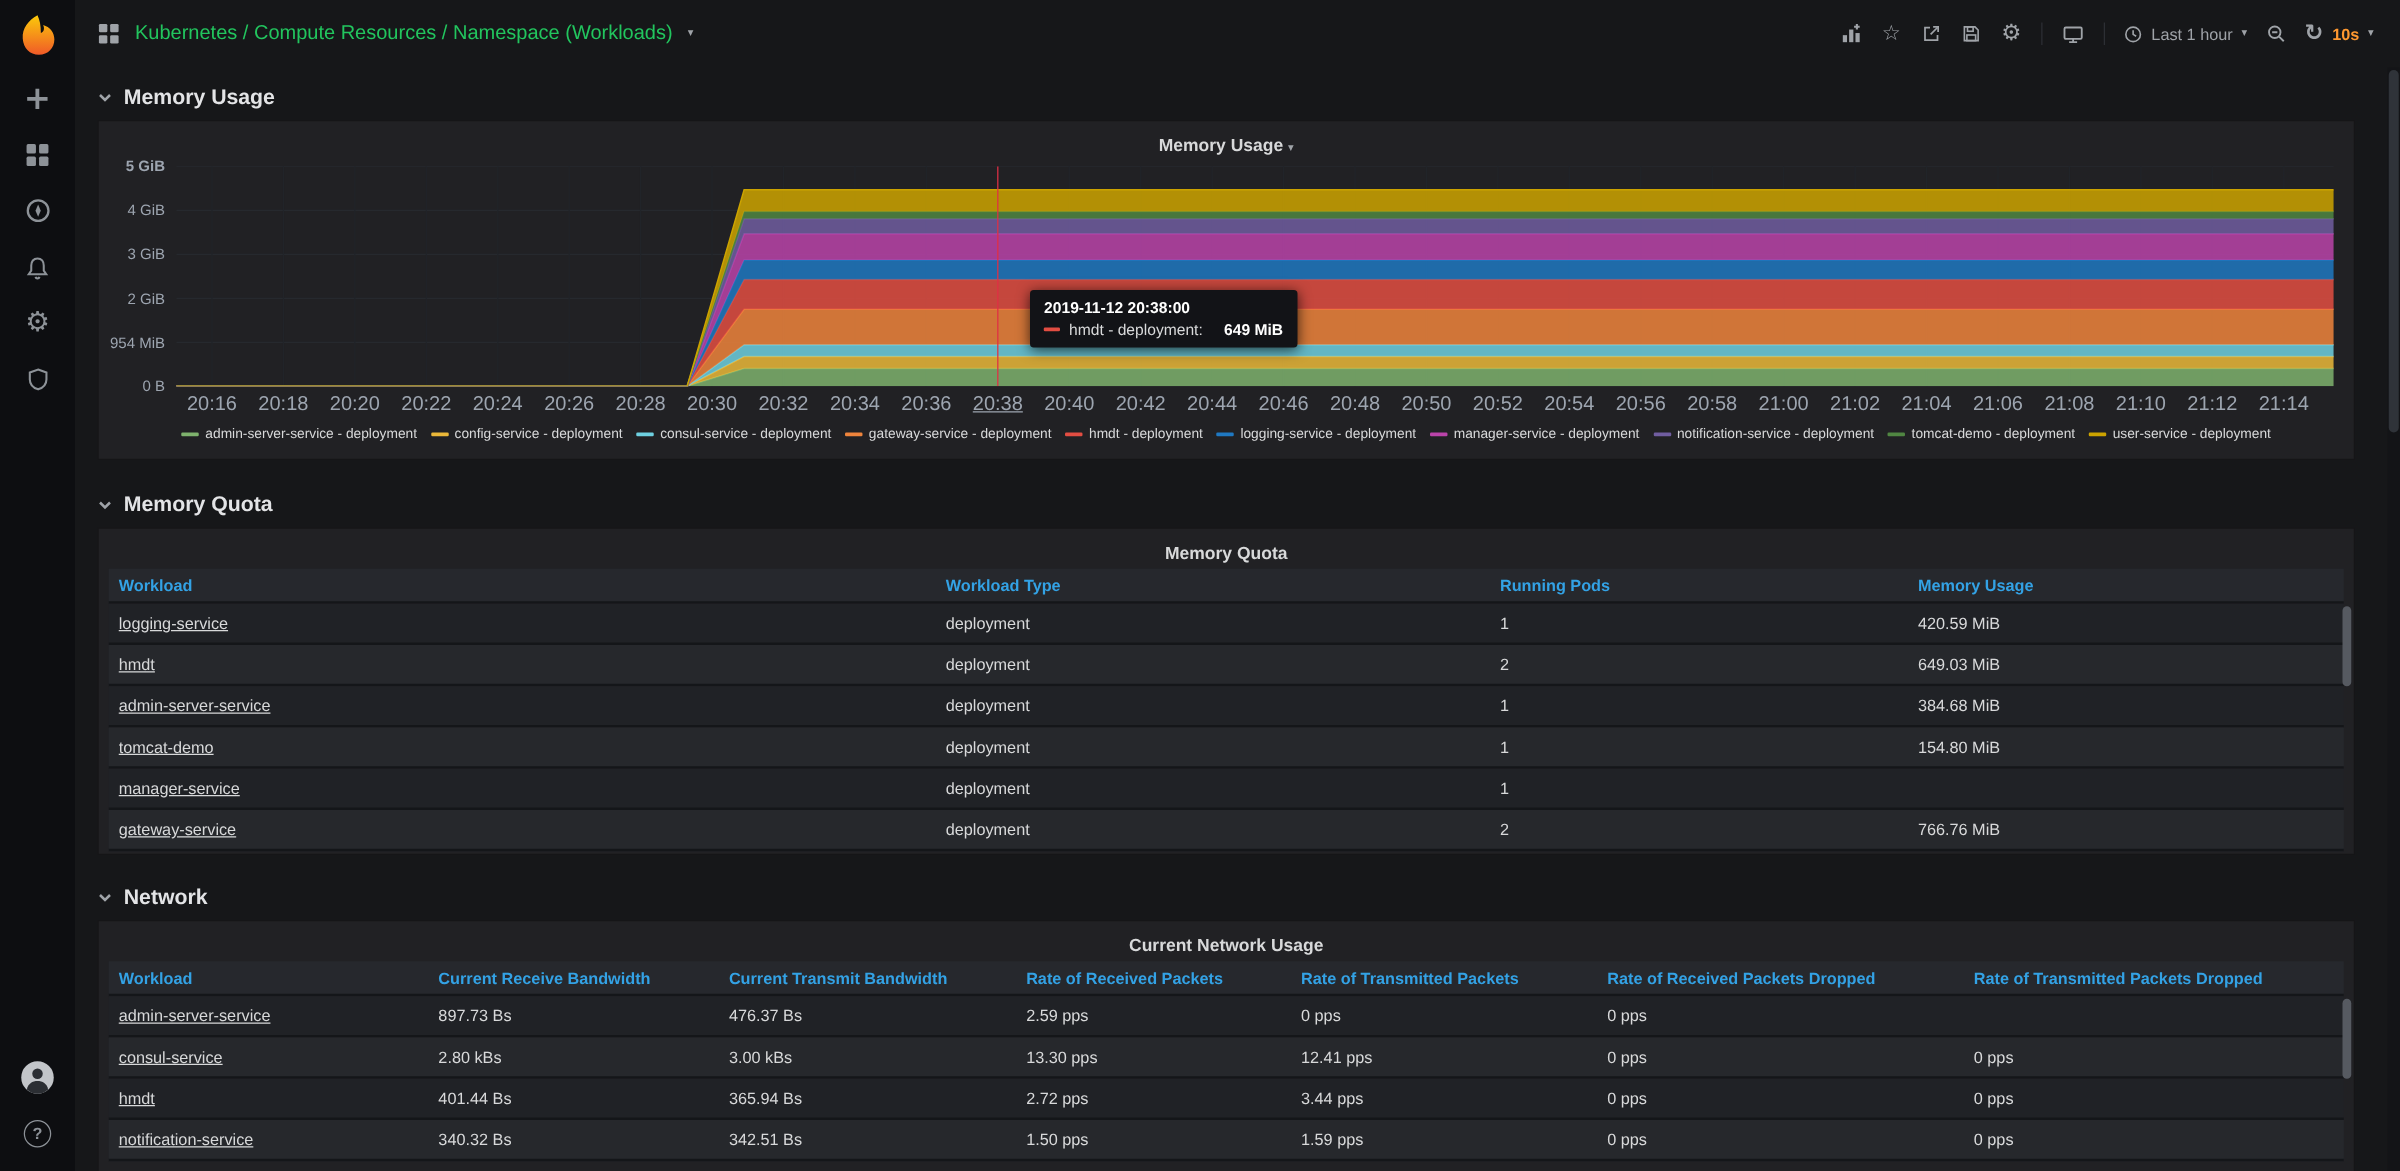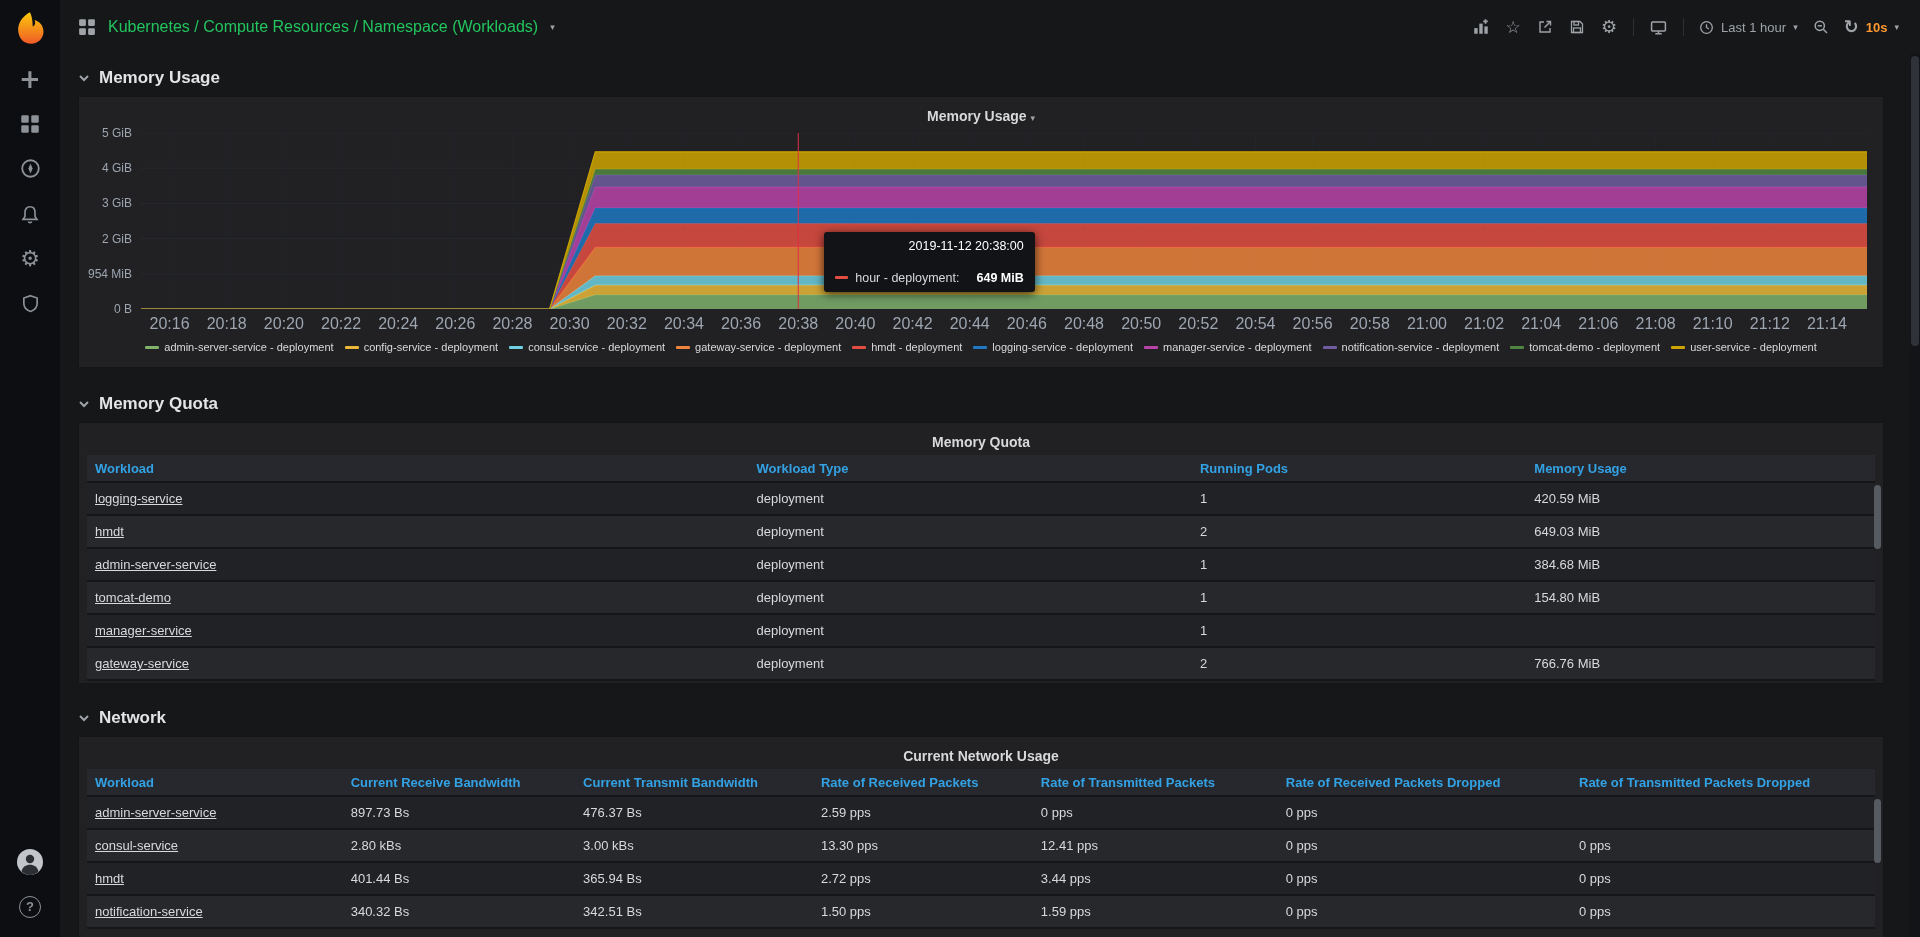--- a/index.html
+++ b/index.html
@@ -43,21 +43,21 @@
   .plot-wrap { position:relative; margin:4px 6px 0 52px; height:176px; }
   #chart-svg { position:absolute; left:0; top:0; width:100%; height:100%; }
   .y-label { position:absolute; right:calc(100% + 9px); transform:translateY(-50%); font-size:12px; color:#9da5b0; white-space:nowrap; }
   .x-labels { position:relative; margin:6px 6px 0 52px; height:18px; }
   .x-label { position:absolute; top:0; transform:translateX(-50%); font-size:16px; color:#9da5b0; white-space:nowrap; }
   .legend { display:flex; flex-wrap:wrap; justify-content:center; align-items:center; gap:4px 11px; margin-top:8px; font-size:11px; color:#d8d9da; }
   .legend-item { display:flex; align-items:center; gap:5px; cursor:pointer; white-space:nowrap; }
   .legend-mark { width:14px; height:3px; border-radius:1px; flex:none; }
 
   .tooltip { position:absolute; background:#121317; border-radius:3px; padding:7px 11px; font-size:12.5px; box-shadow:0 2px 10px rgba(0,0,0,.7); z-index:6; white-space:nowrap; }
-  .tt-time { font-weight:400; text-align:right; margin-bottom:18px; color:#ffffff; }
+  .tt-time { font-weight:700; text-align:left; margin-bottom:4px; color:#ffffff; }
   .tt-row { display:flex; align-items:center; gap:7px; }
   .tt-mark { width:13px; height:3px; border-radius:1px; }
   .tt-value { font-weight:700; margin-left:10px; color:#ffffff; }
 
   
   .table-panel { padding:6px 8px 0 8px; overflow:hidden; }
   .quota-panel { height:262px; }
   .net-panel { height:210px; }
   .t-header { display:grid; background:#26282d; border-bottom:2px solid #141619; height:28px; }
   .th { display:flex; align-items:center; padding:0 8px; color:#33a2e5; font-weight:700; font-size:13px; cursor:pointer; overflow:hidden; white-space:nowrap; }
@@ -275,44 +275,44 @@
           <polygon points="0.0,340.0 236.8,340.0 263.2,69.9 1000.0,69.9 1000.0,81.0 263.2,81.0 236.8,340.0 0.0,340.0" fill="#508642" fill-opacity="0.85"></polygon>
           <polyline points="0.0,340.0 236.8,340.0 263.2,69.9 1000.0,69.9" fill="none" stroke="#508642" stroke-width="1.2" vector-effect="non-scaling-stroke"></polyline>
           <polygon points="0.0,340.0 236.8,340.0 263.2,36.4 1000.0,36.4 1000.0,69.9 263.2,69.9 236.8,340.0 0.0,340.0" fill="#CCA300" fill-opacity="0.85"></polygon>
           <polyline points="0.0,340.0 236.8,340.0 263.2,36.4 1000.0,36.4" fill="none" stroke="#CCA300" stroke-width="1.2" vector-effect="non-scaling-stroke"></polyline>
           <line x1="380.79470198675494" x2="380.79470198675494" y1="0" y2="340" stroke="#e02f44" stroke-width="1" vector-effect="non-scaling-stroke"></line>
         </svg>
       <div class="tooltip" id="tooltip" style="left: calc(38.0795% + 26px); top: 56%;">
         <div class="tt-time">2019-11-12 20:38:00</div>
         <div class="tt-row">
           <span class="tt-mark" id="tt-mark" style="background: rgb(226, 77, 66);"></span>
-          <span>hour - deployment:</span>
+          <span>hmdt - deployment:</span>
           <span class="tt-value">649 MiB</span>
         </div>
       </div>
     <span class="y-label" style="top: 100%;">0 B</span>
         <span class="y-label" style="top: 80%;">954 MiB</span>
         <span class="y-label" style="top: 60%;">2 GiB</span>
         <span class="y-label" style="top: 40%;">3 GiB</span>
         <span class="y-label" style="top: 20%;">4 GiB</span>
-        <span class="y-label" style="top: 0%;">5 GiB</span>
+        <span class="y-label" style="top: 0%; font-weight: bold;">5 GiB</span>
       </div>
     <div class="x-labels" id="x-labels">
         <span class="x-label" style="left: 1.65563%;">20:16</span>
         <span class="x-label" style="left: 4.96689%;">20:18</span>
         <span class="x-label" style="left: 8.27815%;">20:20</span>
         <span class="x-label" style="left: 11.5894%;">20:22</span>
         <span class="x-label" style="left: 14.9007%;">20:24</span>
         <span class="x-label" style="left: 18.2119%;">20:26</span>
         <span class="x-label" style="left: 21.5232%;">20:28</span>
         <span class="x-label" style="left: 24.8344%;">20:30</span>
         <span class="x-label" style="left: 28.1457%;">20:32</span>
         <span class="x-label" style="left: 31.457%;">20:34</span>
         <span class="x-label" style="left: 34.7682%;">20:36</span>
-        <span class="x-label" style="left: 38.0795%;">20:38</span>
+        <span class="x-label" style="left: 38.0795%; text-decoration: underline;">20:38</span>
         <span class="x-label" style="left: 41.3907%;">20:40</span>
         <span class="x-label" style="left: 44.702%;">20:42</span>
         <span class="x-label" style="left: 48.0132%;">20:44</span>
         <span class="x-label" style="left: 51.3245%;">20:46</span>
         <span class="x-label" style="left: 54.6358%;">20:48</span>
         <span class="x-label" style="left: 57.947%;">20:50</span>
         <span class="x-label" style="left: 61.2583%;">20:52</span>
         <span class="x-label" style="left: 64.5695%;">20:54</span>
         <span class="x-label" style="left: 67.8808%;">20:56</span>
         <span class="x-label" style="left: 71.1921%;">20:58</span>

